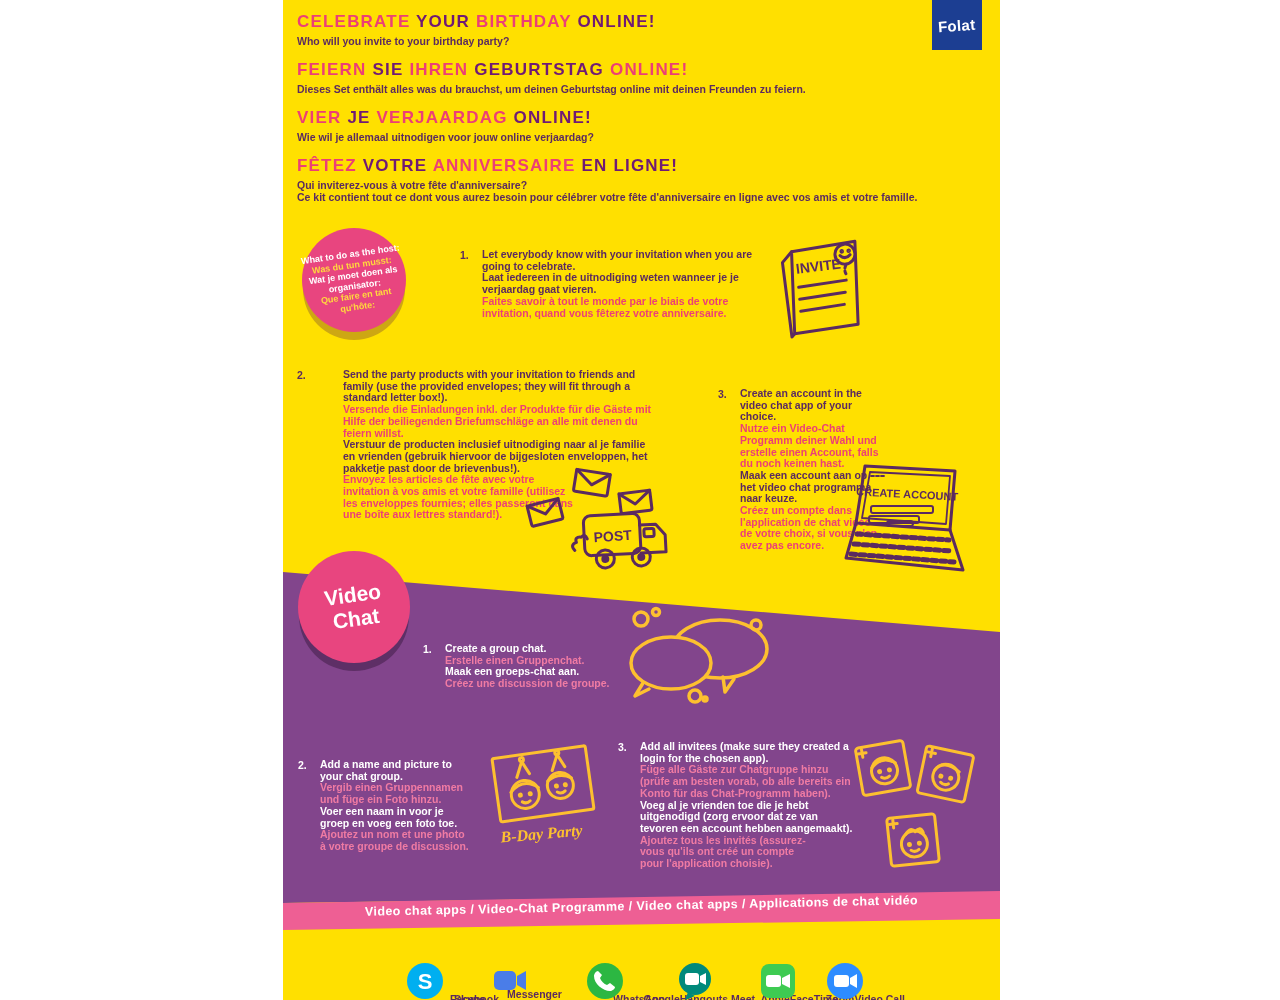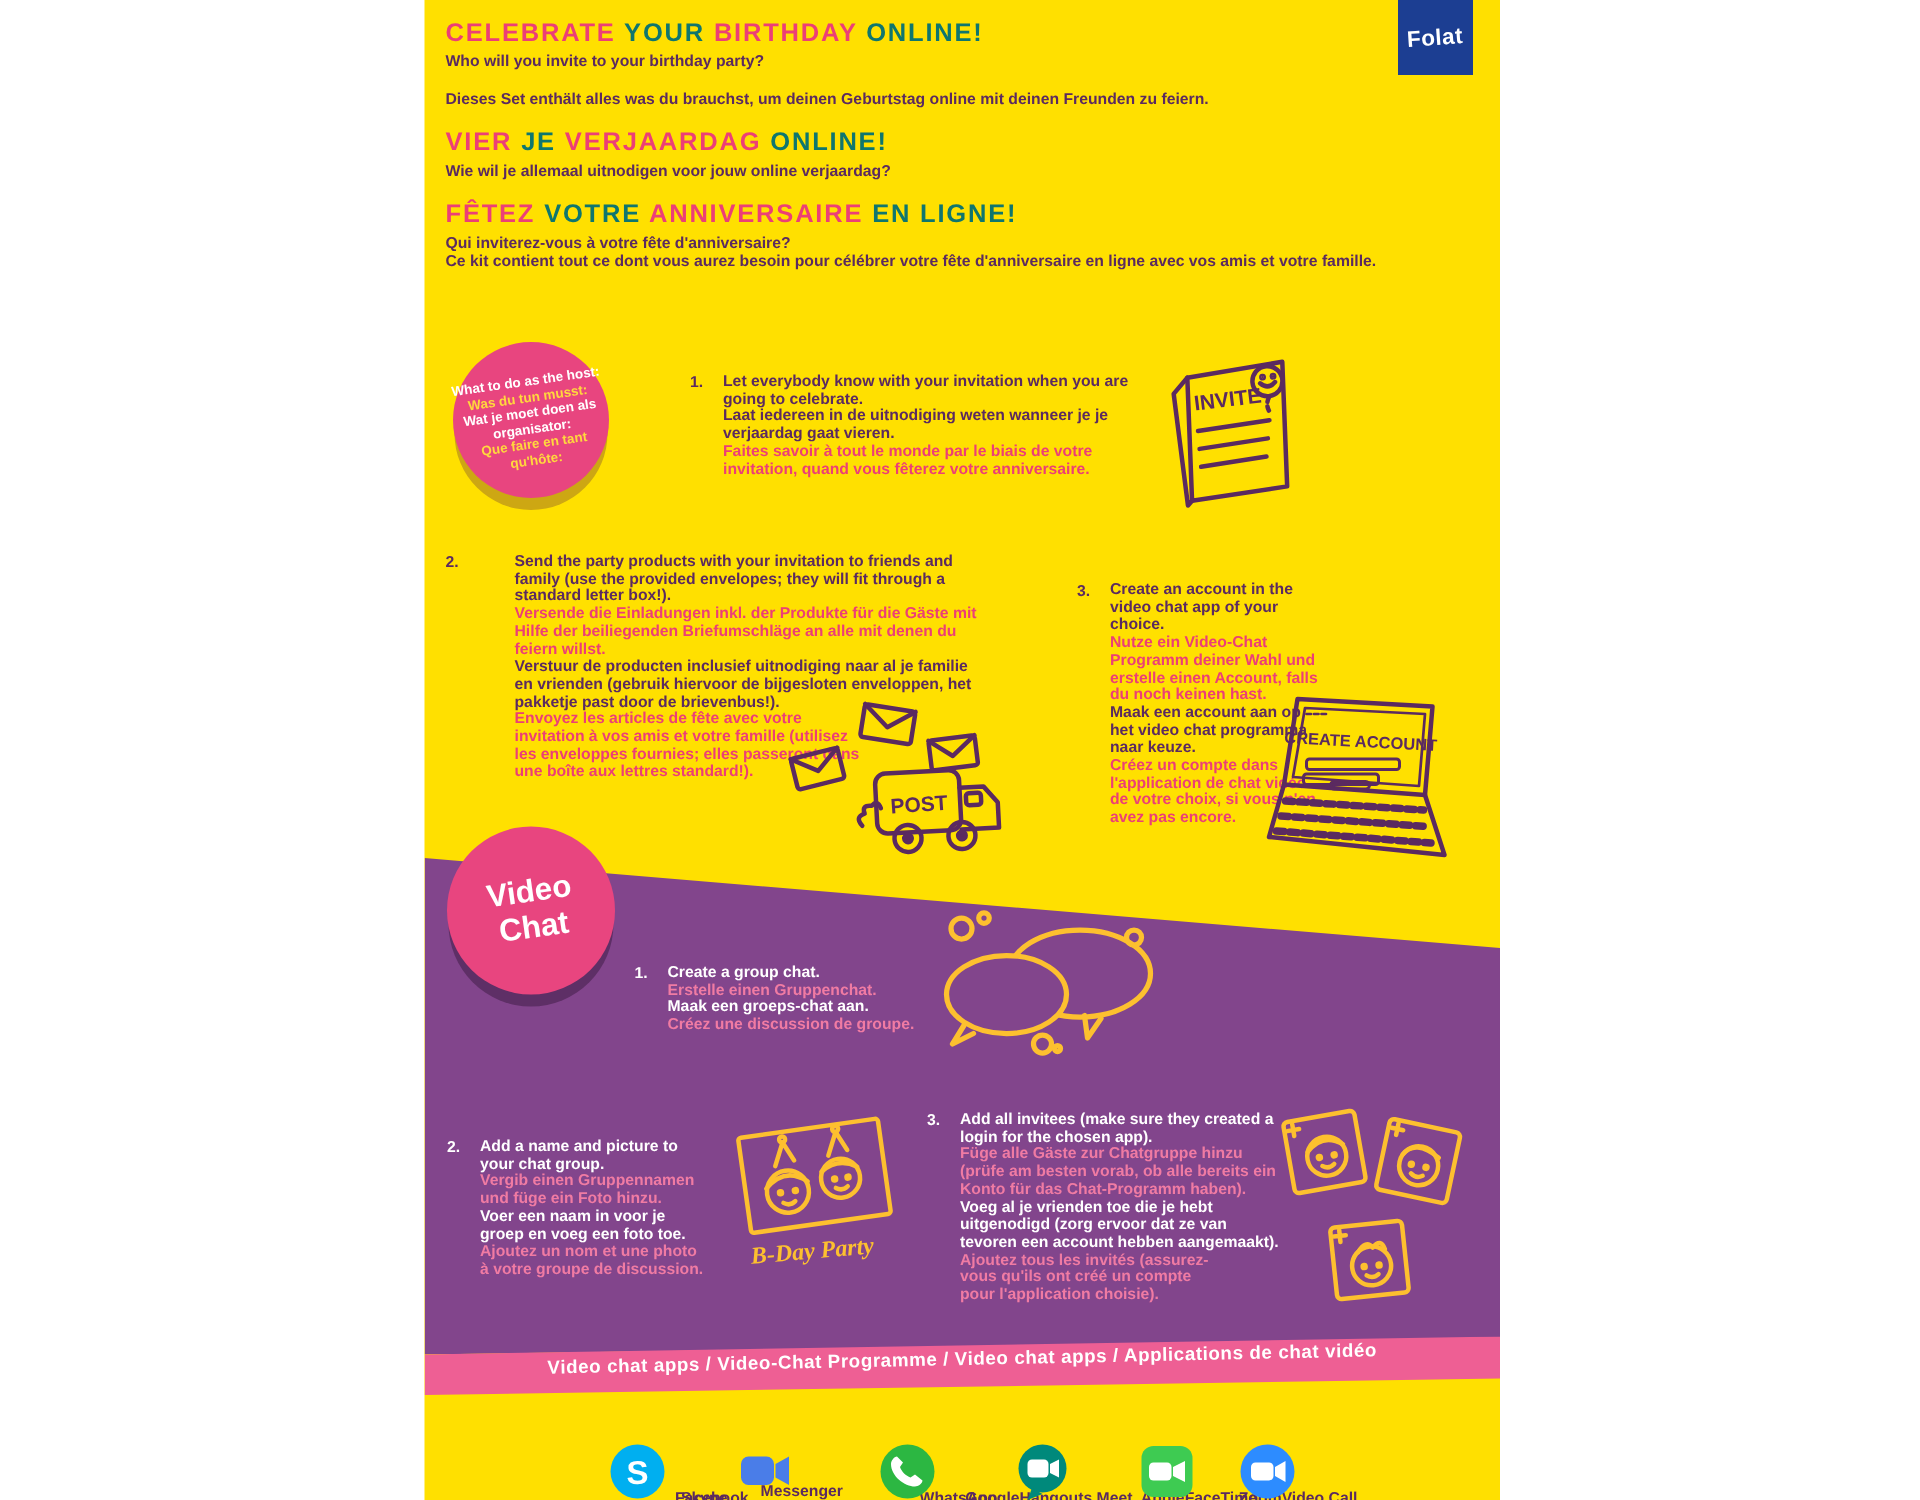--- a/index.html
+++ b/index.html
@@ -28,21 +28,21 @@
   .content{position:absolute;inset:0;z-index:3;}
   .folat{
     position:absolute;left:649px;top:0;width:50px;height:50px;background:#1c3e92;
     display:flex;align-items:center;justify-content:center;
   }
   .folat span{color:#fff;font-weight:bold;font-size:15px;transform:rotate(-4deg);letter-spacing:.3px;}
   .headers{position:absolute;left:14px;top:12px;width:640px;}
   .hsec{margin-bottom:13px;}
   .h1{font-size:17px;font-weight:bold;letter-spacing:1.2px;margin-bottom:3px;}
   .pk{color:#ec3f76;}
-  .pu{color:#0f766e;}
+  .pu{color:#701a75;}
   .sub{font-size:10.5px;font-weight:bold;color:#5b2a60;line-height:12px;}
   .step{position:absolute;}
   .step .num{position:absolute;left:0;top:0;font-size:10.5px;font-weight:bold;color:#5b2a60;}
   .step .txt{position:absolute;left:22px;top:0;}
   .step p{margin:0;font-size:10.5px;font-weight:bold;line-height:11.7px;}
   .t-pu{color:#5b2a60;}
   .t-pk{color:#ec3f76;}
   .vc .num{color:#ffffff;}
   .t-w{color:#ffffff;}
   .t-lp{color:#f07ba3;}
@@ -88,20 +88,27 @@
       <div class="hsec">
         <div class="h1">
           <span class="pk">CELEBRATE</span>
           <span class="pu">YOUR</span>
           <span class="pk">BIRTHDAY</span>
           <span class="pu">ONLINE!</span>
         </div>
         <div class="sub">Who will you invite to your birthday party?</div>
       </div>
       <div class="hsec">
+        <div class="h1">
+          <span class="pk">FEIERN</span>
+          <span class="pu">SIE</span>
+          <span class="pk">IHREN</span>
+          <span class="pu">GEBURTSTAG</span>
+          <span class="pk">ONLINE!</span>
+        </div>
         <div class="sub">Dieses Set enthält alles was du brauchst, um deinen Geburtstag online mit deinen Freunden zu feiern.</div>
       </div>
       <div class="hsec">
         <div class="h1">
           <span class="pk">VIER</span>
           <span class="pu">JE</span>
           <span class="pk">VERJAARDAG</span>
           <span class="pu">ONLINE!</span>
         </div>
         <div class="sub">Wie wil je allemaal uitnodigen voor jouw online verjaardag?</div>

